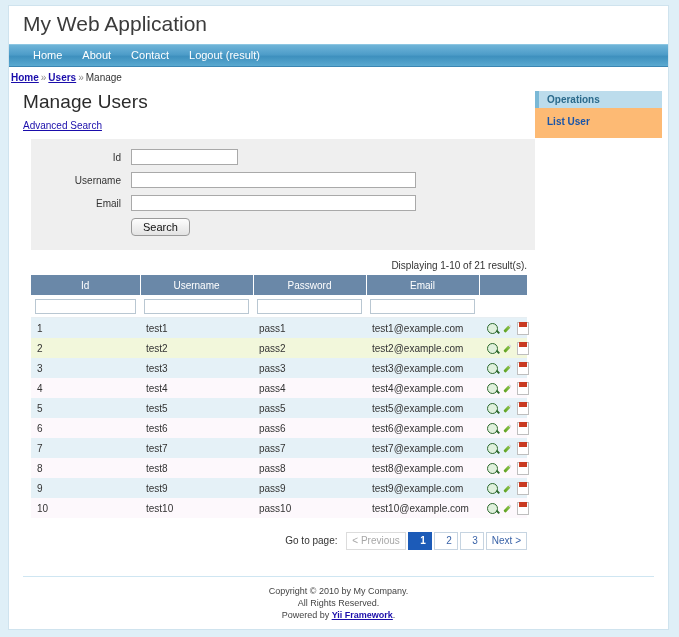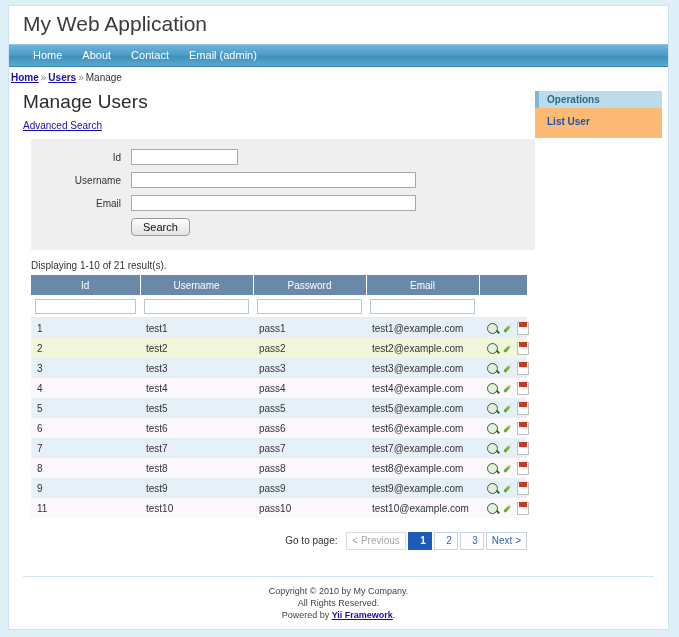--- a/index.html
+++ b/index.html
@@ -129,21 +129,21 @@
     font-size: 11px;
     background: linear-gradient(to bottom,#fdfdfd,#e3e3e3);
     border: 1px solid #9a9a9a;
     border-radius: 4px;
     padding: 2px 11px;
     color: #111;
     cursor: pointer;
   }
   
   .summary {
-    text-align: left;
+    text-align: right;
     width: 496px;
     margin: 10px 0 4px 8px;
     font-size: 10px;
     color: #333;
   }
   
   .grid {
     width: 496px;
     margin-left: 8px;
     border-collapse: collapse;
@@ -342,21 +342,21 @@
       <li>
           <a href="#">Home</a>
         </li>
       <li>
           <a href="#">About</a>
         </li>
       <li>
           <a href="#">Contact</a>
         </li>
       <li>
-          <a href="#">Email (admin)</a>
+          <a href="#">Logout (result)</a>
         </li>
     </ul>
   </div>
 
   <div class="breadcrumbs">
     <a href="#">Home</a><span class="sep">»</span><a href="#">Users</a><span class="sep">»</span><span class="current">Manage</span>
   </div>
 
   <div class="body-area">
 
@@ -483,21 +483,21 @@
               <td class="col-actions"><span class="act icon-view"></span><span class="act icon-update"></span><span class="act icon-delete"></span></td>
             </tr>
             <tr class="odd">
               <td>9</td>
               <td>test9</td>
               <td>pass9</td>
               <td>test9@example.com</td>
               <td class="col-actions"><span class="act icon-view"></span><span class="act icon-update"></span><span class="act icon-delete"></span></td>
             </tr>
             <tr class="even">
-              <td>11</td>
+              <td>10</td>
               <td>test10</td>
               <td>pass10</td>
               <td>test10@example.com</td>
               <td class="col-actions"><span class="act icon-view"></span><span class="act icon-update"></span><span class="act icon-delete"></span></td>
             </tr>
           </tbody>
       </table>
 
       
       <div class="pager-wrap">

